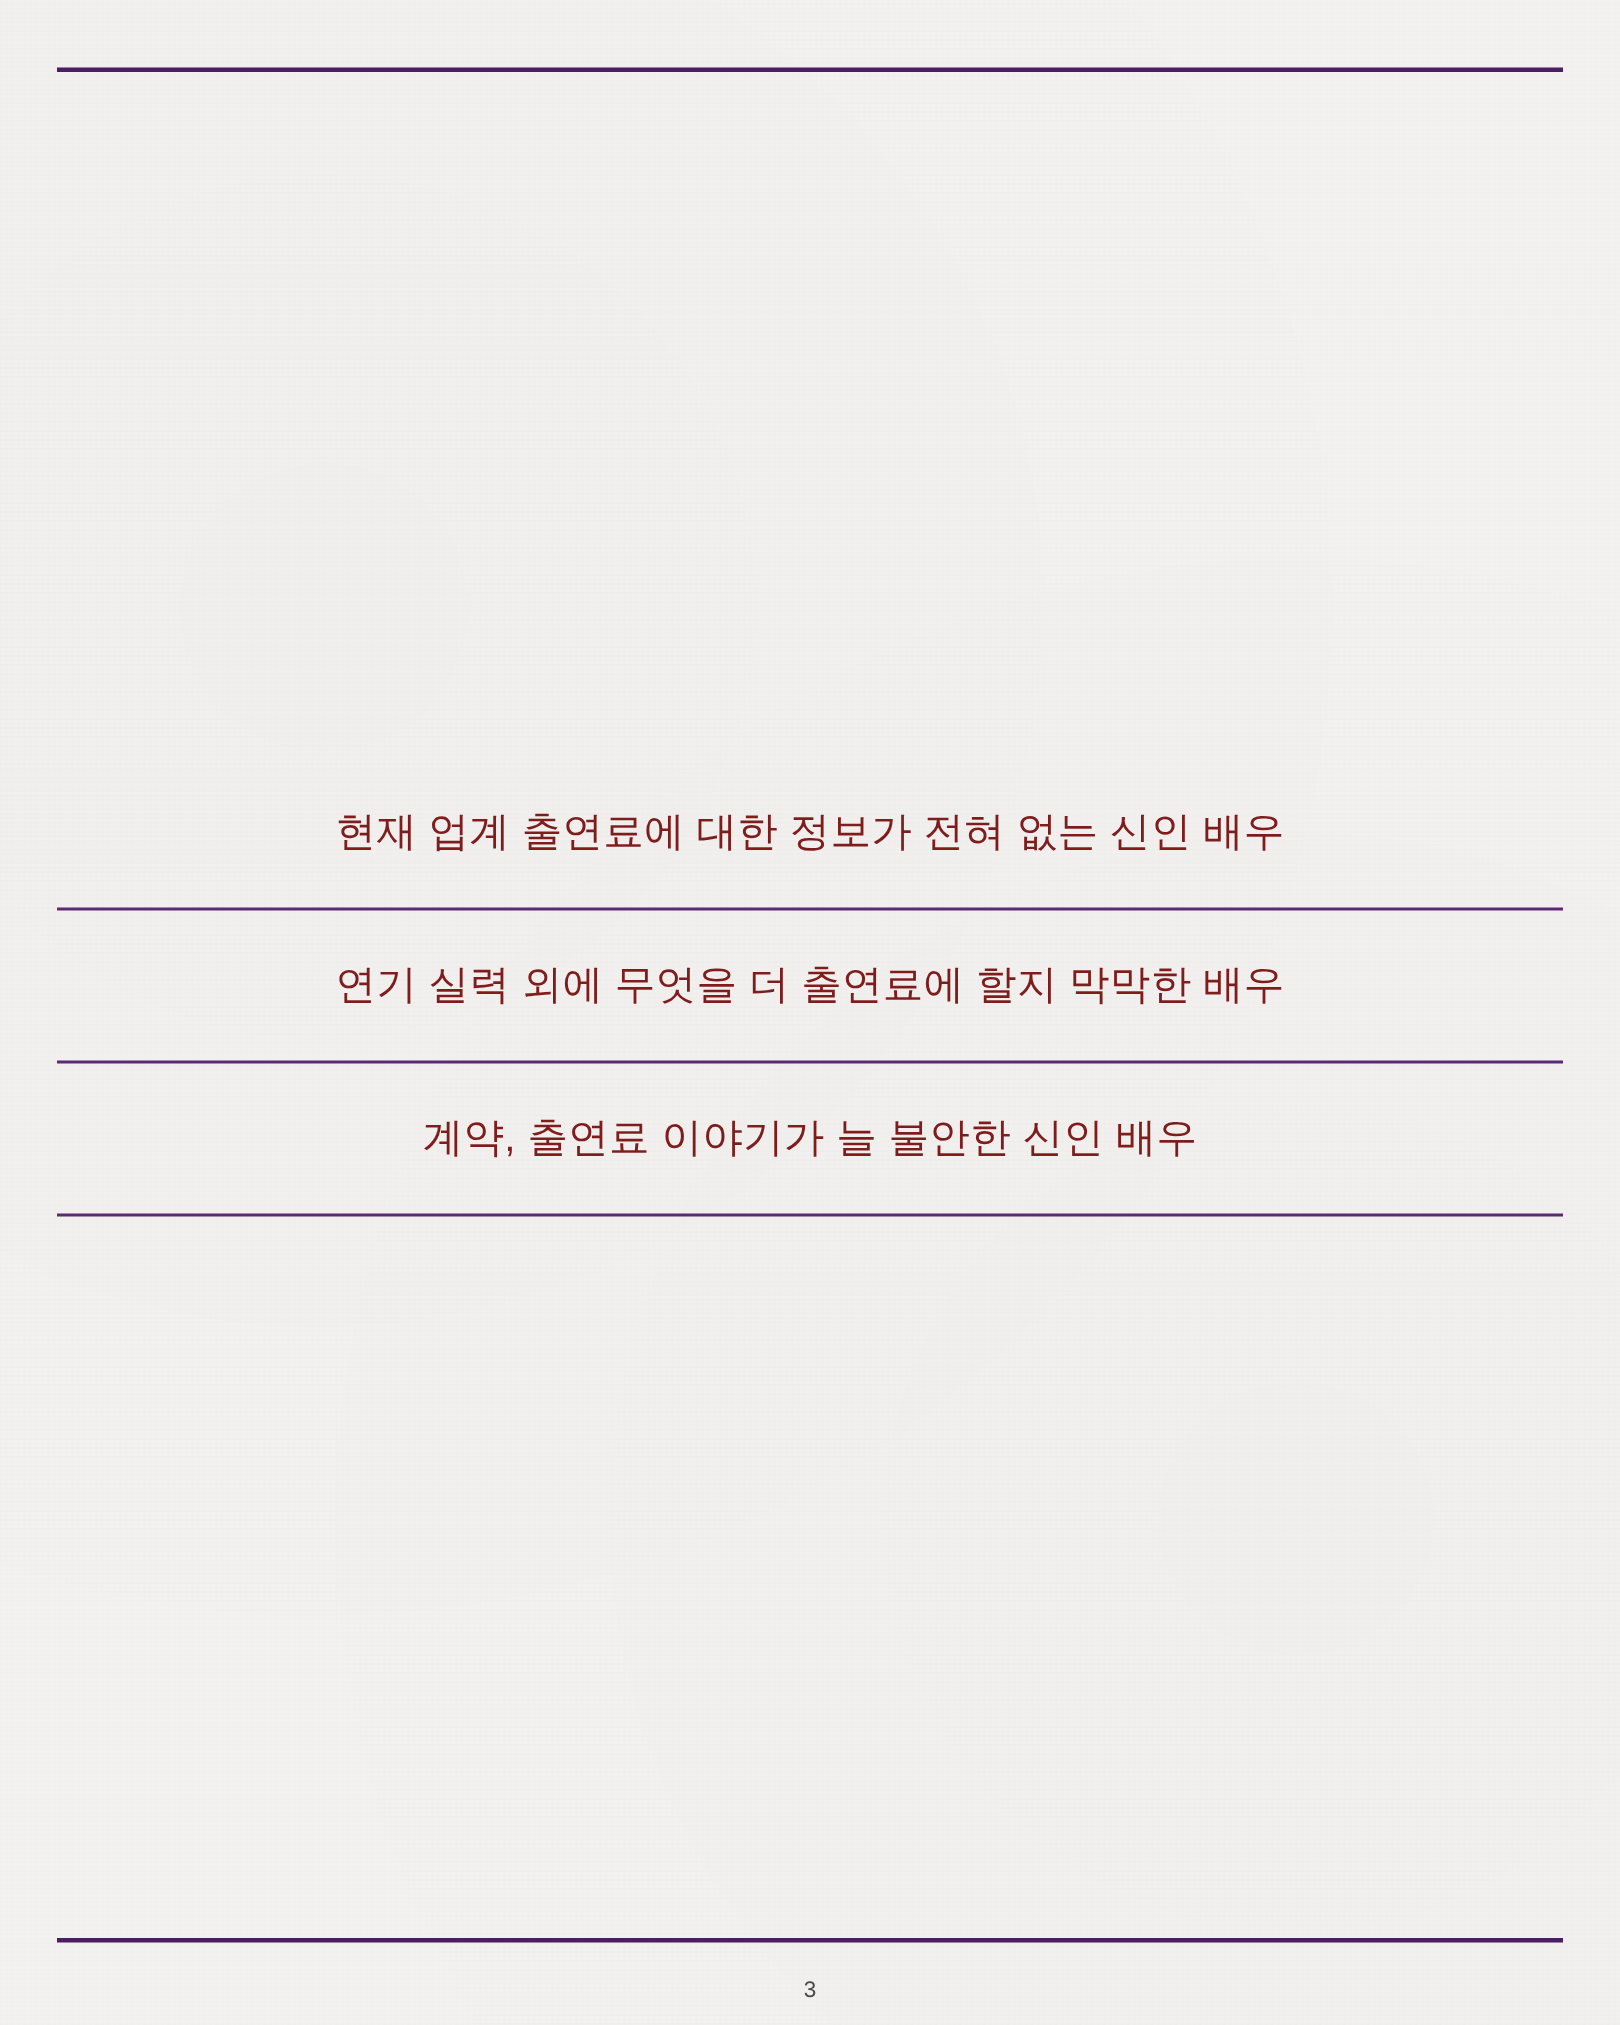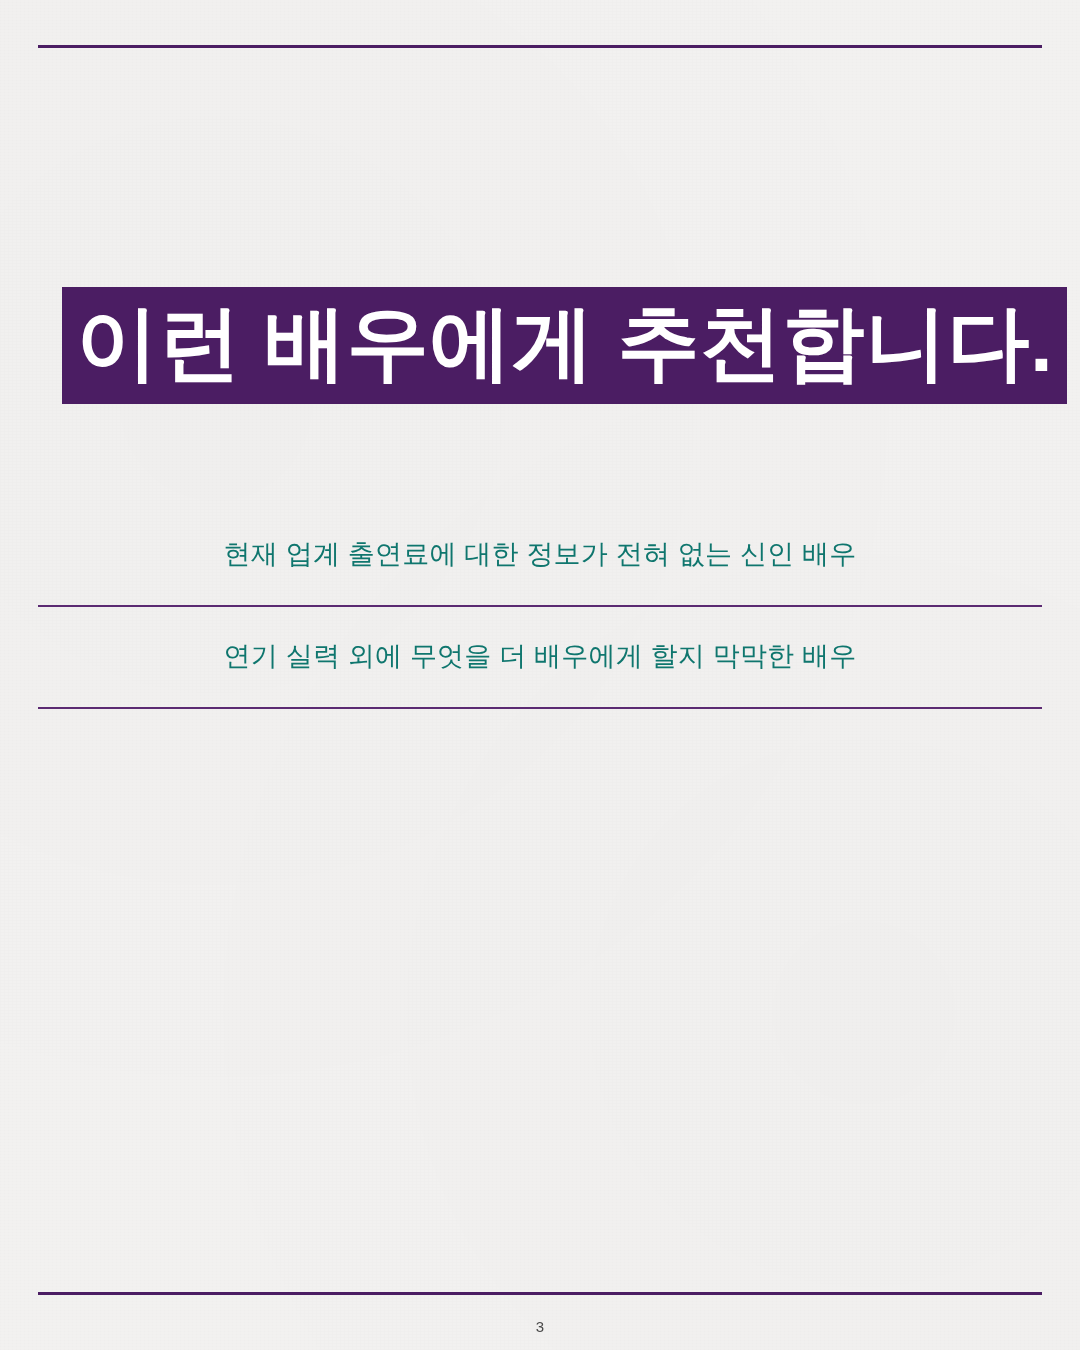--- a/index.html
+++ b/index.html
@@ -73,21 +73,21 @@
   .list-item {
     position: relative;
     height: 100px;
     border-bottom: 2px solid #5b2a72;
     display: flex;
     align-items: center;
     justify-content: center;
   }
   .list-item-text {
     font-size: 27px;
-    color: #0f766e;
+    color: #7f1d1d;
     letter-spacing: 0.2px;
     text-align: center;
     line-height: 1.4;
     font-weight: 400;
   }
   .page-number {
     position: absolute;
     left: 0;
     right: 0;
     top: 1318px;
@@ -98,30 +98,30 @@
 </style>
 </head>
 <body>
 
 <div class="page">
 
   <div class="grain"></div>
 
   <div class="rule-top"></div>
 
-  <div class="title-wrap">
-    <h1 class="title">이런 배우에게 추천합니다.</h1>
-  </div>
 
   <div class="list">
     <div class="list-item">
       <span class="list-item-text">현재 업계 출연료에 대한 정보가 전혀 없는 신인 배우</span>
     </div>
     <div class="list-item">
-      <span class="list-item-text">연기 실력 외에 무엇을 더 배우에게 할지 막막한 배우</span>
+      <span class="list-item-text">연기 실력 외에 무엇을 더 출연료에 할지 막막한 배우</span>
+    </div>
+    <div class="list-item">
+      <span class="list-item-text">계약, 출연료 이야기가 늘 불안한 신인 배우</span>
     </div>
   </div>
 
   <div class="rule-bottom"></div>
 
   <div class="page-number">3</div>
 
 </div>
 
 </body></html>

